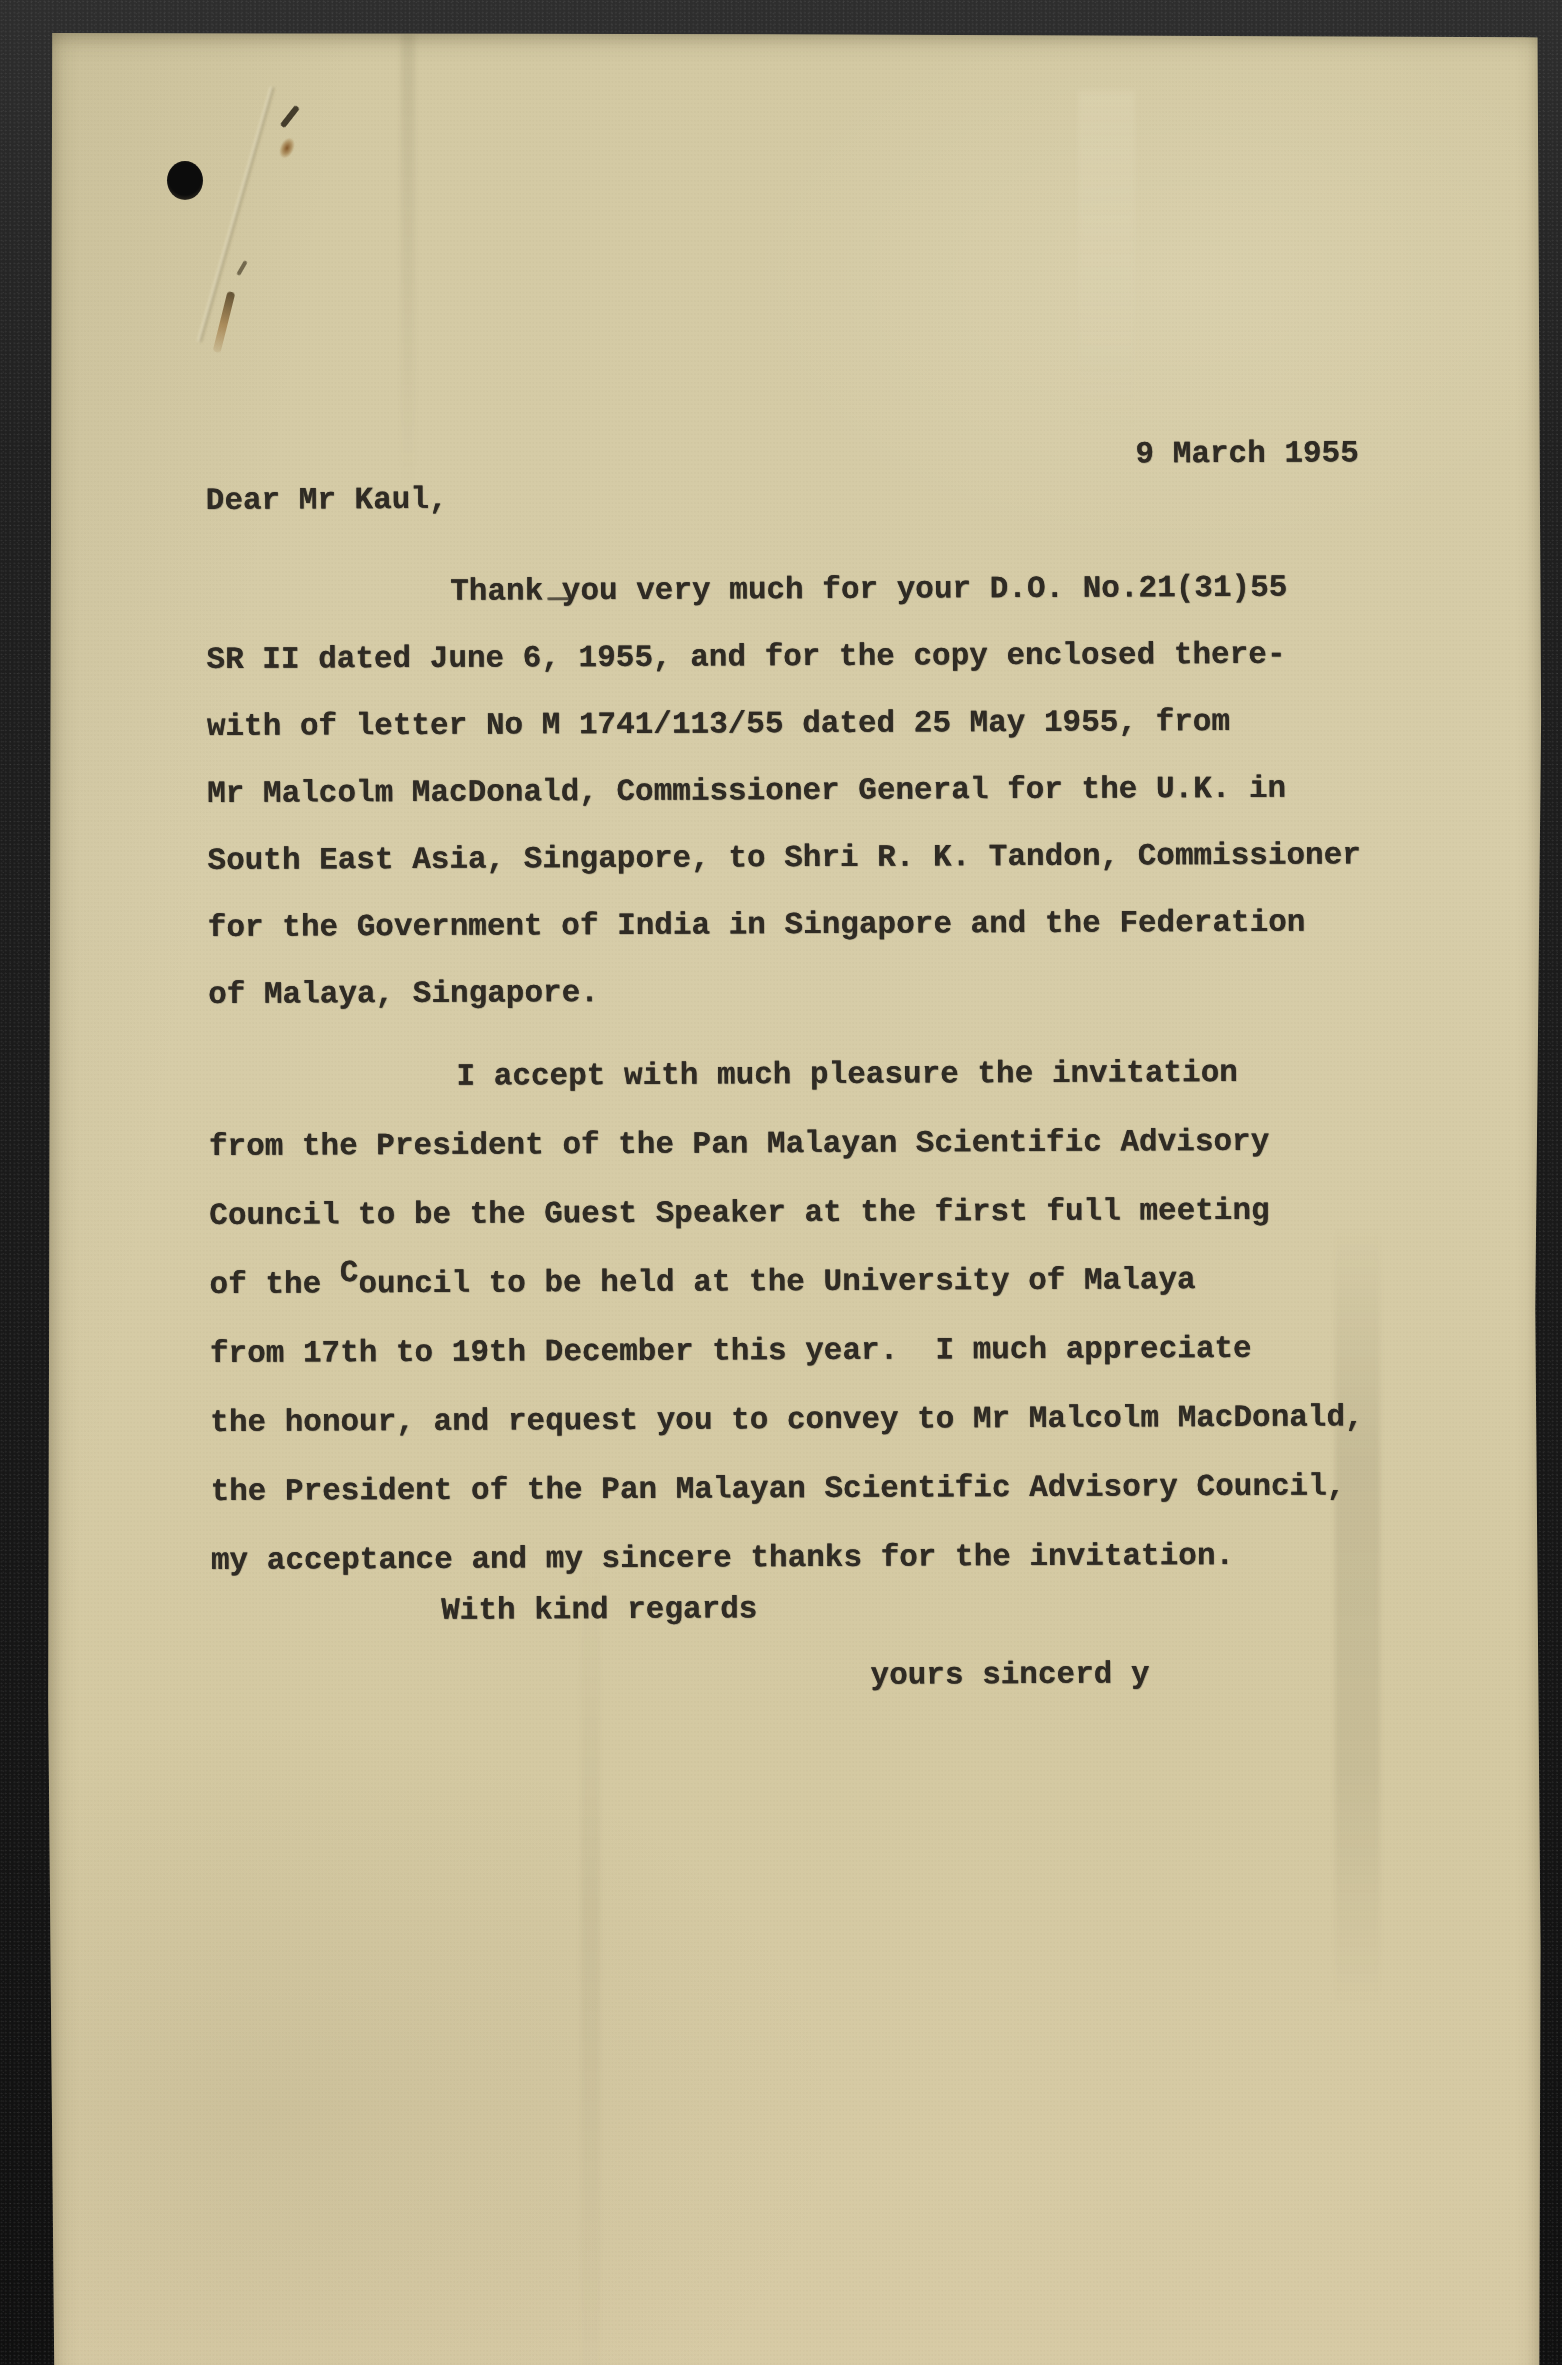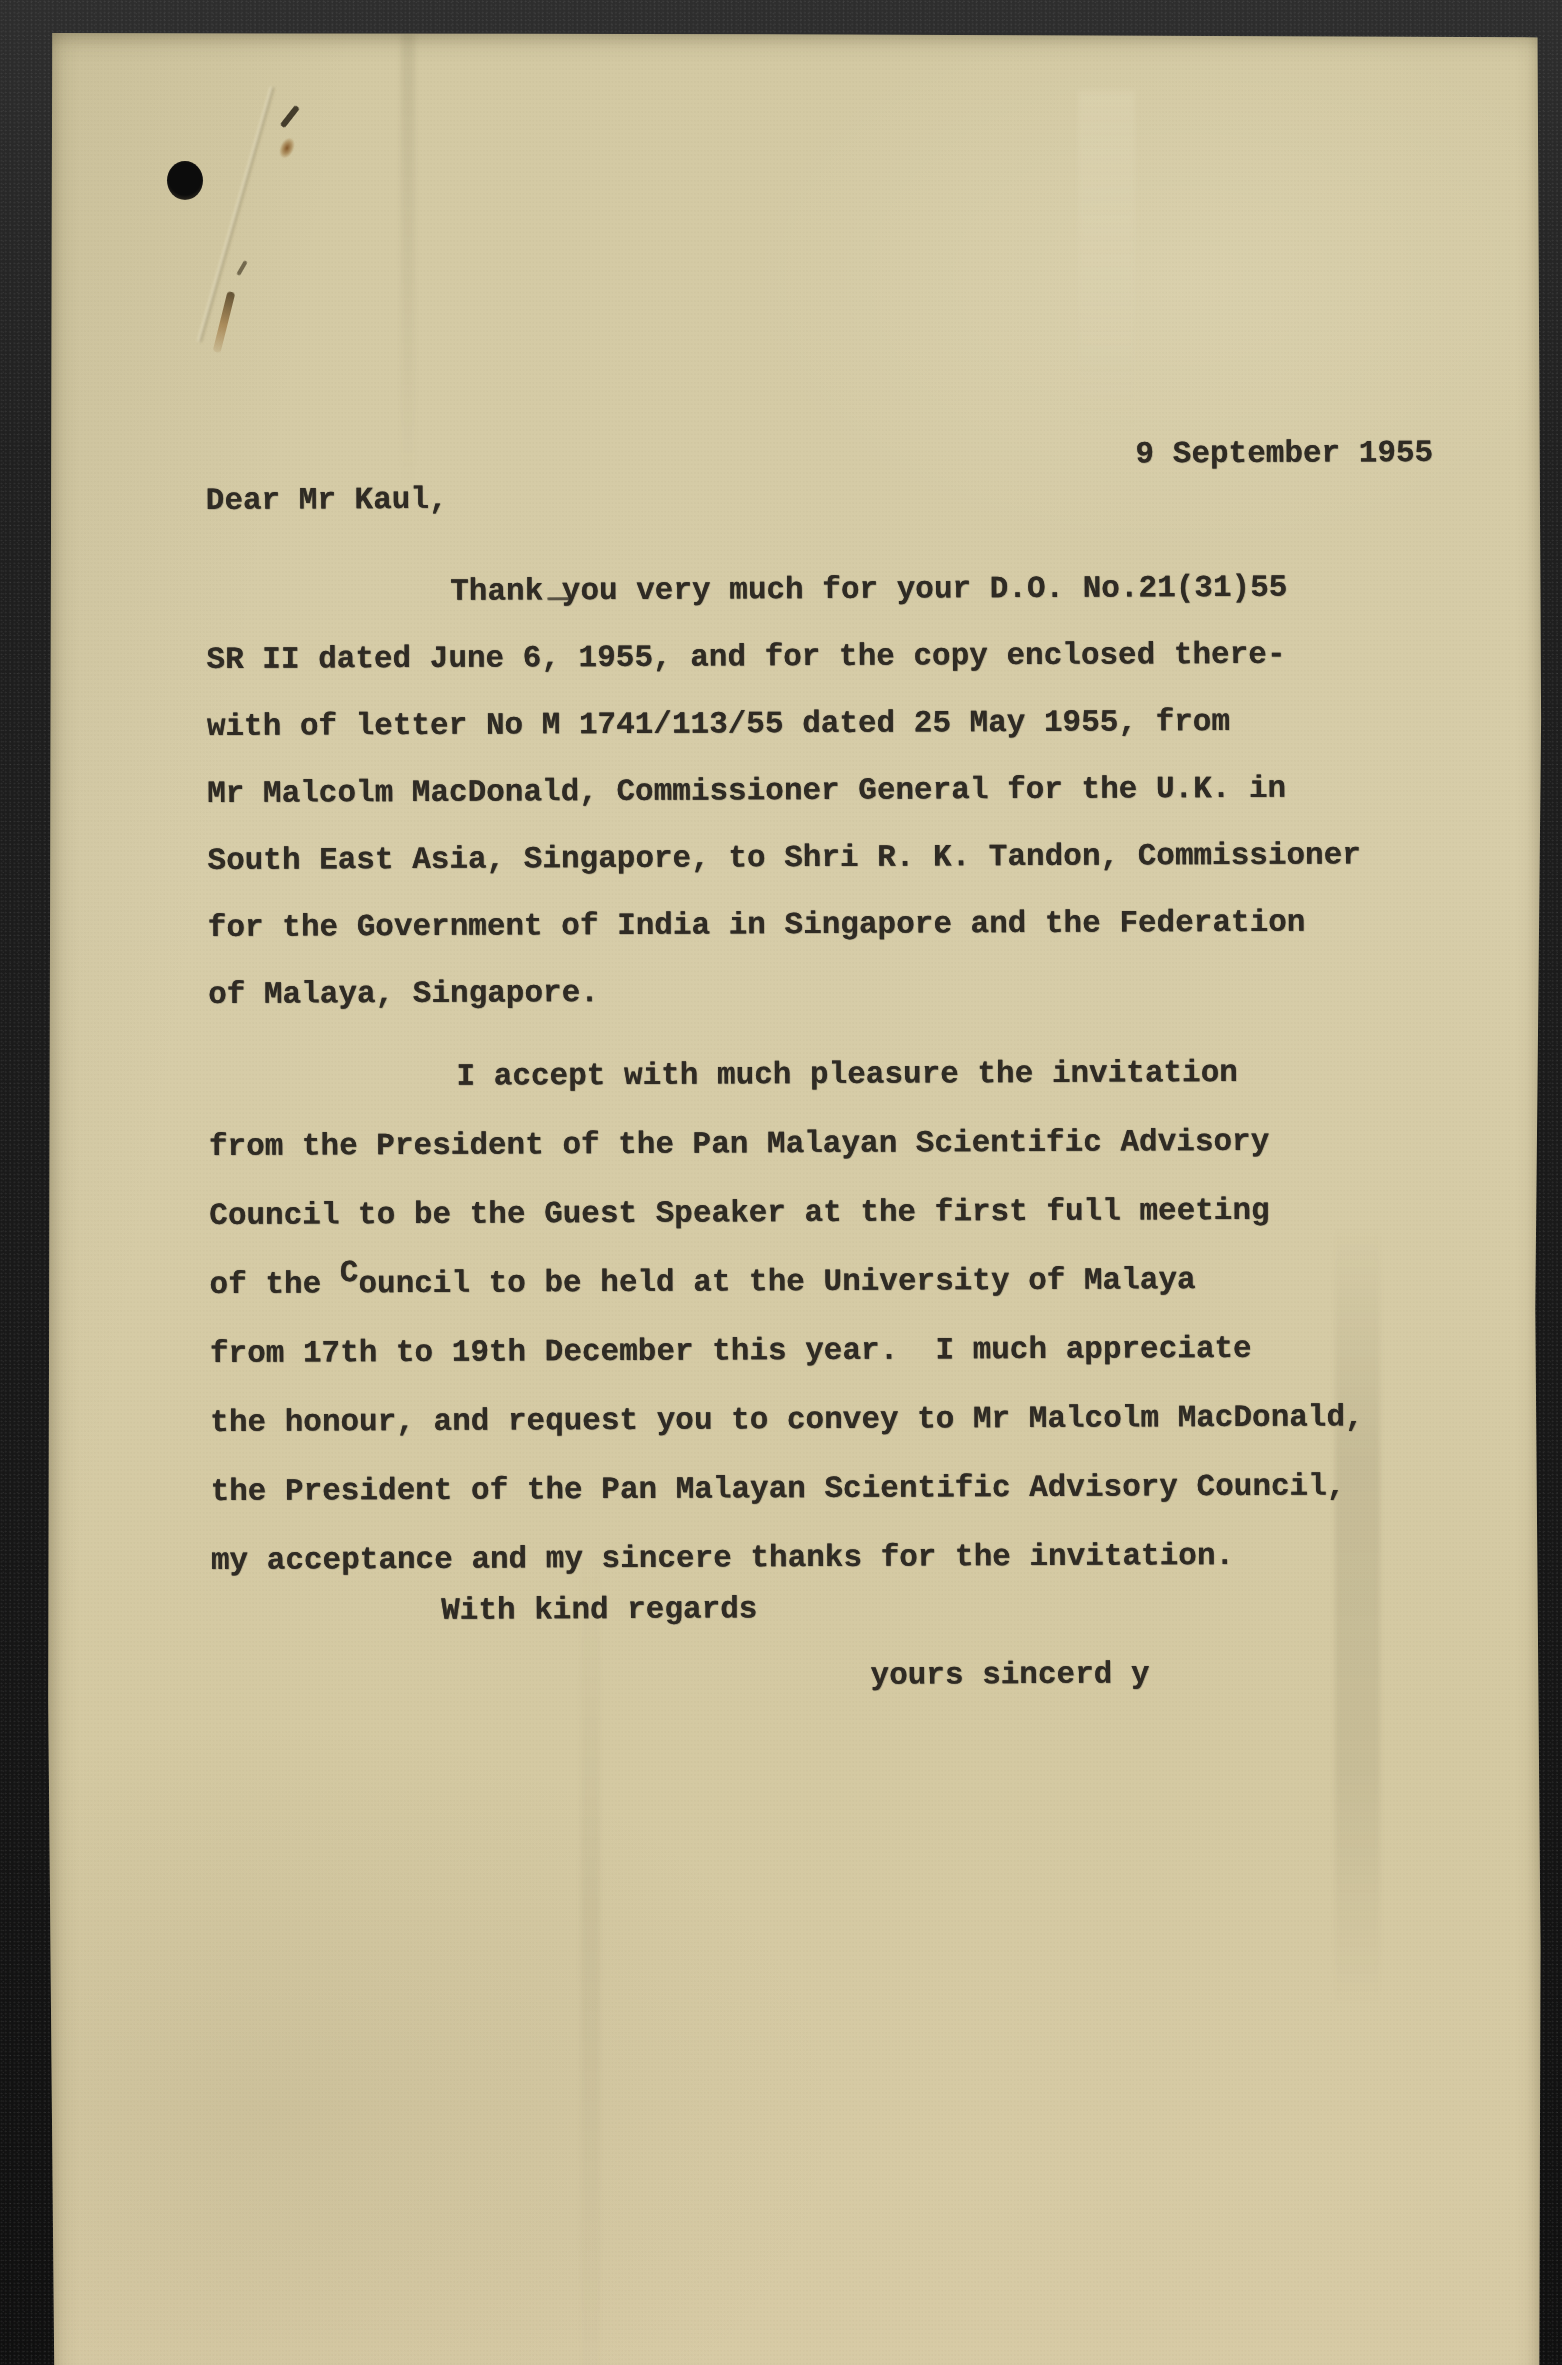--- a/index.html
+++ b/index.html
@@ -113,21 +113,21 @@
     <div class="tear-dark"></div>
     <div class="stain-brown1"></div>
     <div class="stain-brown2"></div>
     <div class="tear-small"></div>
     <div class="streak s1"></div>
     <div class="streak s2"></div>
     <div class="streak s3"></div>
     <div class="streak s4"></div>
 
     <div class="letter">
-      <div class="block date-block">9 September 1955</div>
+      <div class="block date-block">9 March 1955</div>
       <div class="block salutation-block">Dear Mr Kaul,</div>
       <div class="block para1"><div class="line">Thank you very much for your D.O. No.21(31)55</div><div class="line">SR II dated June 6, 1955, and for the copy enclosed there-</div><div class="line">with of letter No M 1741/113/55 dated 25 May 1955, from</div><div class="line">Mr Malcolm MacDonald, Commissioner General for the U.K. in</div><div class="line">South East Asia, Singapore, to Shri R. K. Tandon, Commissioner</div><div class="line">for the Government of India in Singapore and the Federation</div><div class="line">of Malaya, Singapore.</div></div>
       <div class="block para2"><div class="line">I accept with much pleasure the invitation</div><div class="line">from the President of the Pan Malayan Scientific Advisory</div><div class="line">Council to be the Guest Speaker at the first full meeting</div><div class="line"><span>of the </span><span class="raised">C</span><span>ouncil to be held at the University of Malaya</span></div><div class="line">from 17th to 19th December this year.  I much appreciate</div><div class="line">the honour, and request you to convey to Mr Malcolm MacDonald,</div><div class="line">the President of the Pan Malayan Scientific Advisory Council,</div><div class="line">my acceptance and my sincere thanks for the invitation.</div></div>
       <div class="block regards-block">With kind regards</div>
       <div class="block closing-block">yours sincerd y</div>
       <div class="you-underline"></div>
     </div>
 
   </div>
 </div>

